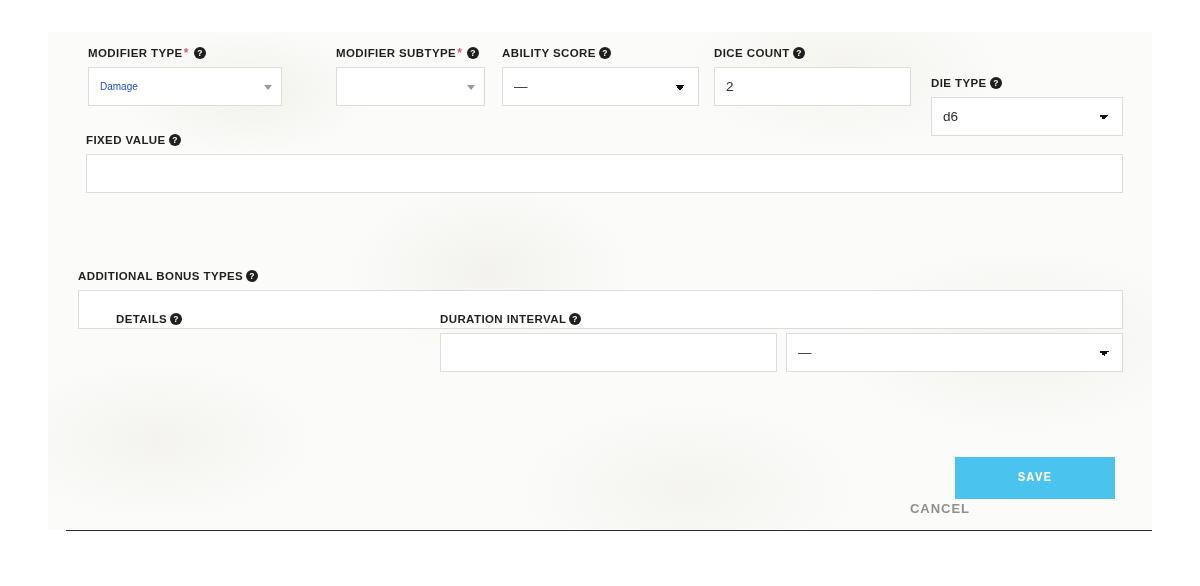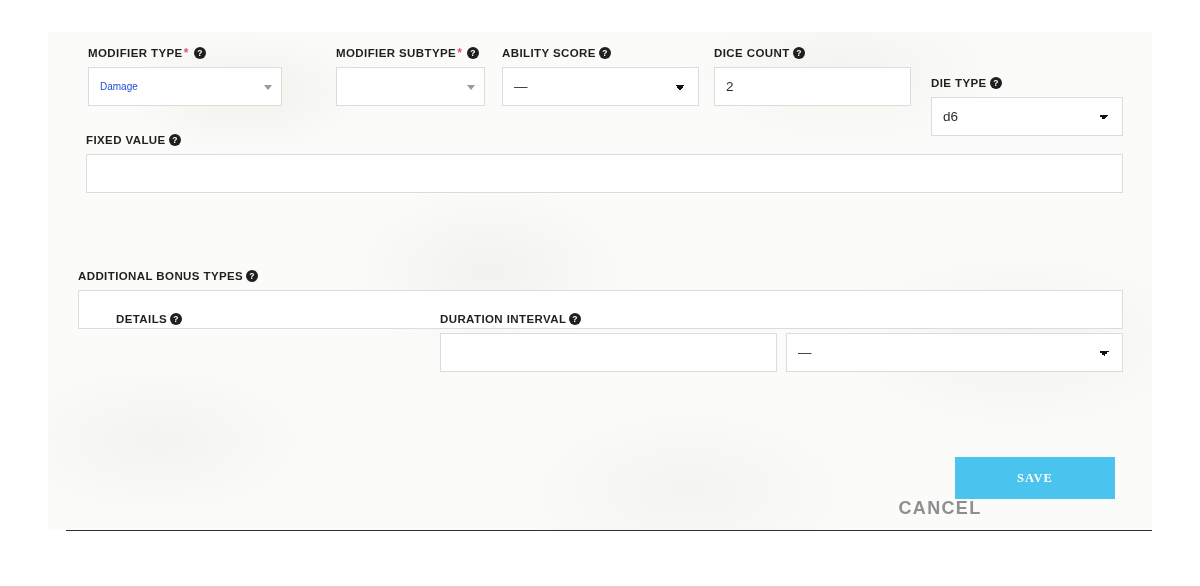--- a/index.html
+++ b/index.html
@@ -169,37 +169,37 @@
   
   .btn-cancel {
     position: absolute;
     left: 845px;
     top: 462px;
     width: 94px;
     height: 28px;
     background: transparent;
     border: none;
     font-family: "Liberation Sans", sans-serif;
-    font-size: 18px;
+    font-size: 13px;
     font-weight: bold;
     letter-spacing: .075em;
     color: #8f8f8f;
     text-transform: uppercase;
     cursor: pointer;
     padding: 0;
   }
   .btn-save {
     position: absolute;
     left: 907px;
     top: 425px;
     width: 160px;
     height: 42px;
     background: #4ac4ee;
     border: none;
-    font-family: Liberation Serif, serif;
+    font-family: Liberation Mono, monospace;
     font-size: 12.5px;
     font-weight: bold;
     letter-spacing: .085em;
     color: #ffffff;
     text-transform: uppercase;
     cursor: pointer;
     padding: 0;
   }
 </style>
 </head>

